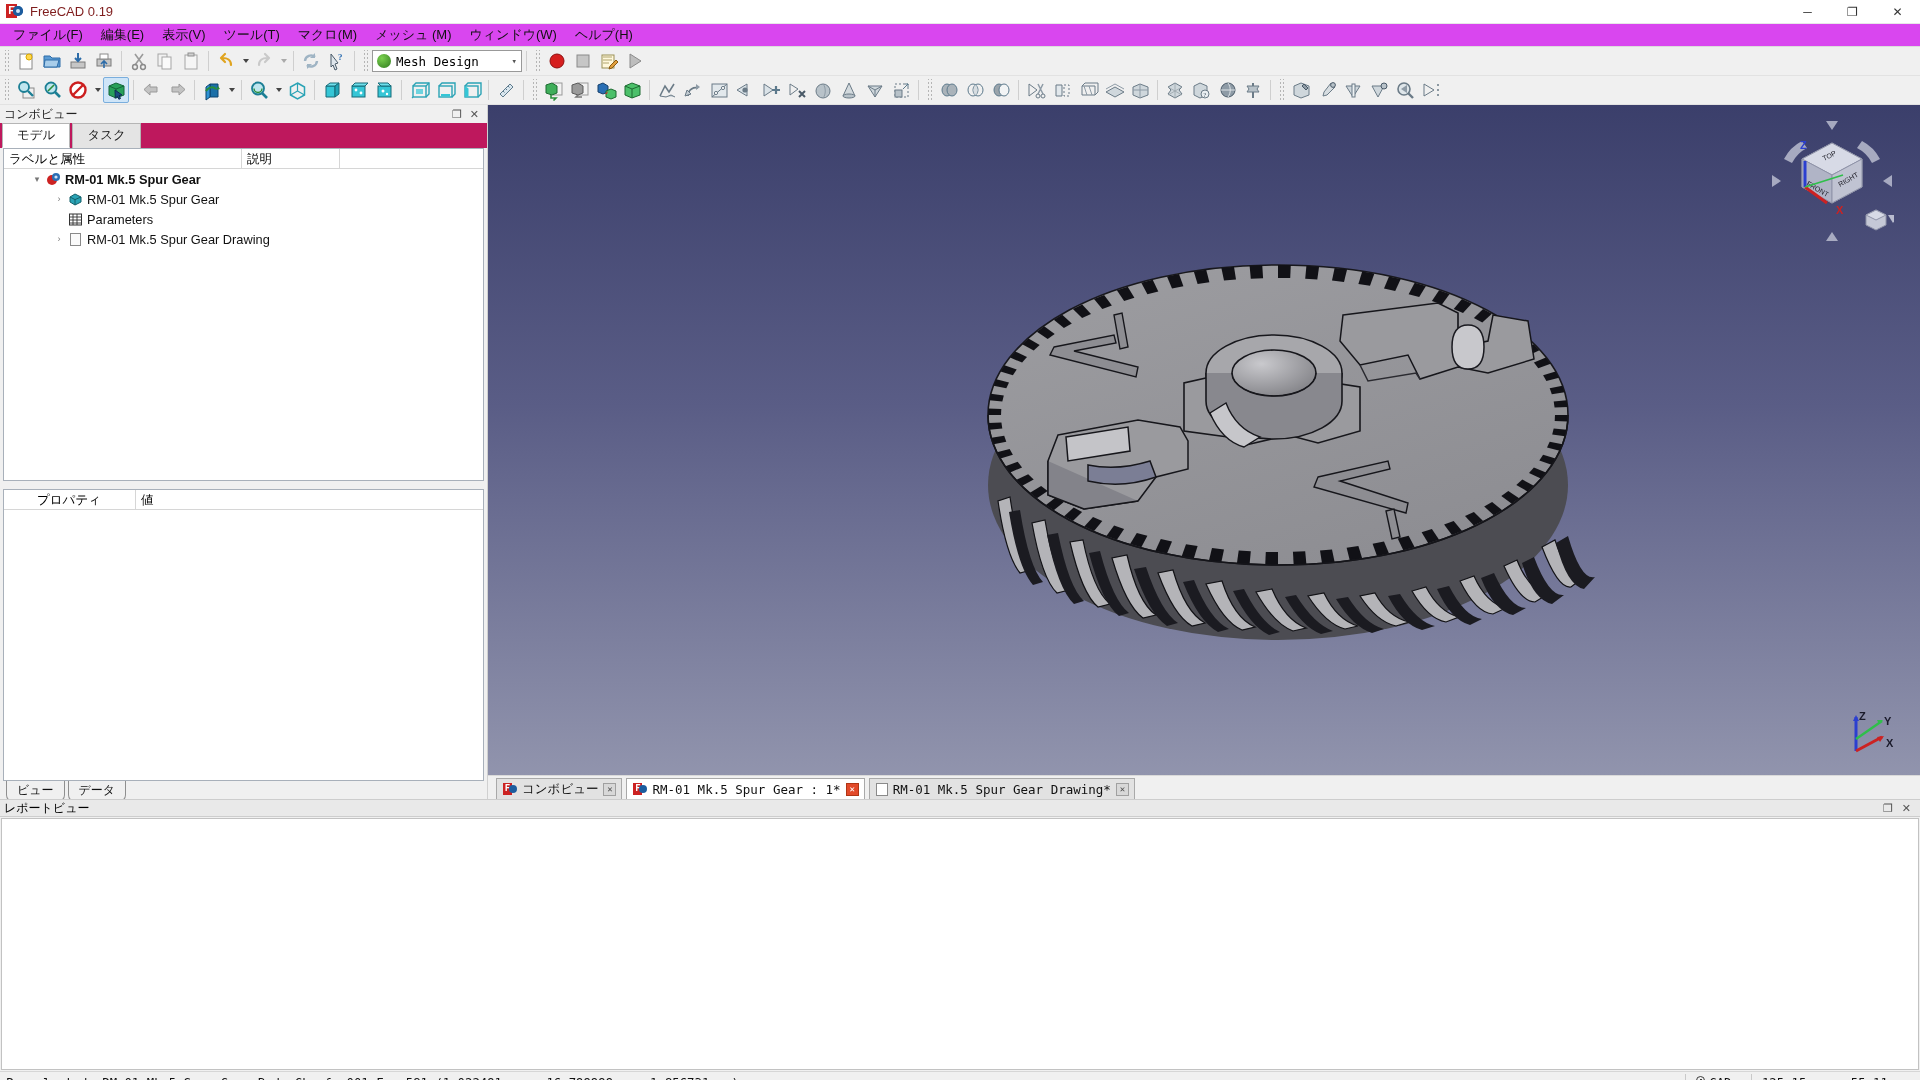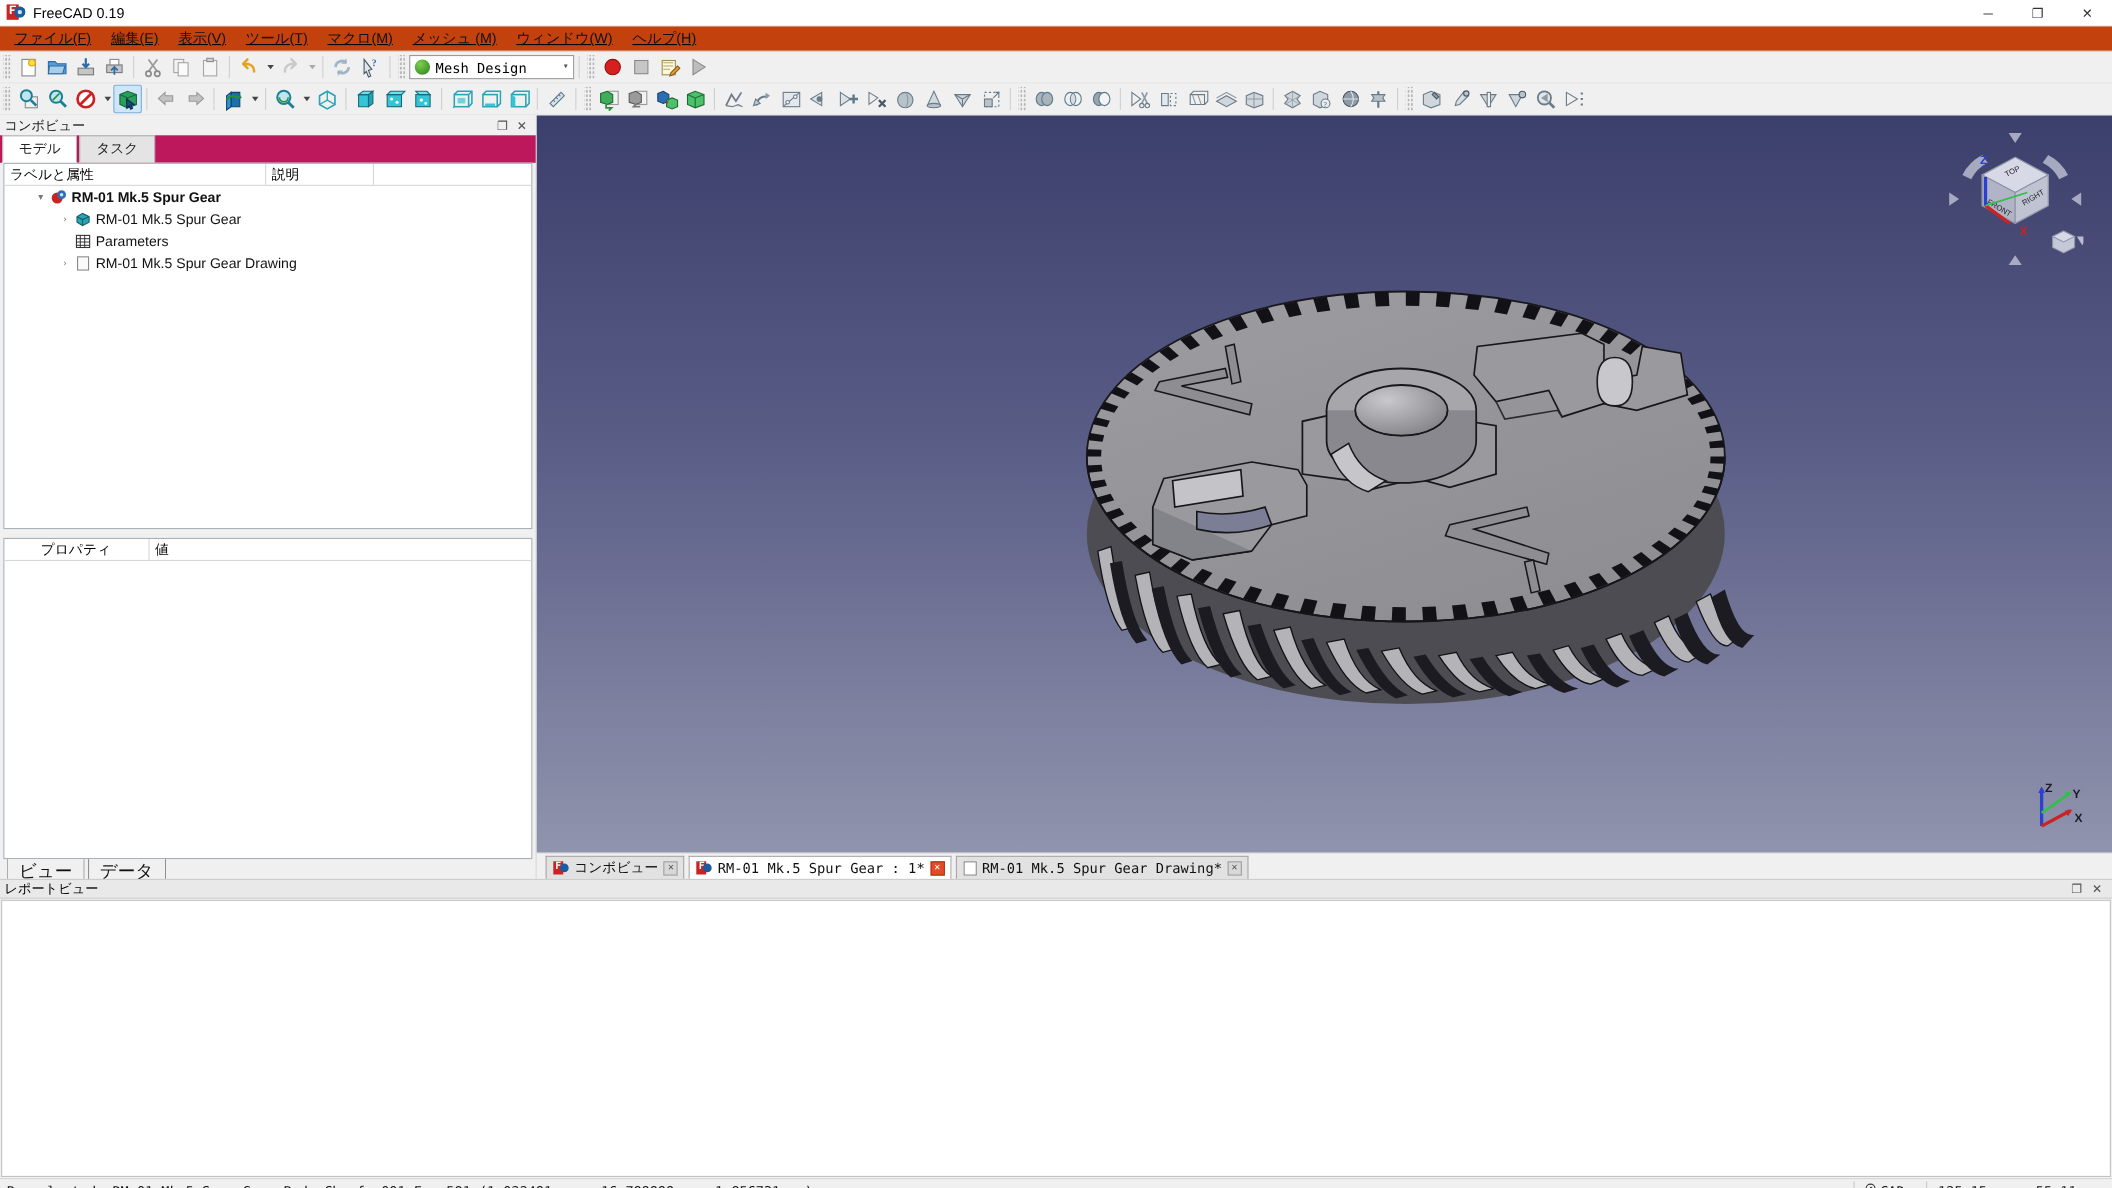--- a/index.html
+++ b/index.html
@@ -23,31 +23,31 @@
   }
   .title-ico .cog {
     position: absolute; left: 7px; top: 2px; width: 10px; height: 10px;
     border-radius: 50%; background: #1c5c9e;
     box-shadow: 0 0 0 2px #1c5c9e inset;
   }
   .title-ico .cog::after {
     content: ""; position: absolute; left: 3px; top: 3px; width: 4px; height: 4px;
     background: #cfe3f5; border-radius: 50%;
   }
-  .title-text { font-size: 13px; color: #000000; }
+  .title-text { font-size: 13px; color: #7f1d1d; }
   .win-btns { margin-left: auto; display: flex; height: 24px; }
   .win-btn {
     width: 45px; height: 24px; display: flex; align-items: center; justify-content: center;
     color: #333; font-size: 12px;
   }
 
   
   .menubar {
-    height: 23px; background: #c2410c; display: flex; align-items: center;
-    padding-left: 4px; border-bottom: 1px solid #dcdcdc; text-decoration: underline;
+    height: 23px; background: #d946ef; display: flex; align-items: center;
+    padding-left: 4px; border-bottom: 1px solid #dcdcdc;
   }
   .menu-item { padding: 3px 9px; font-size: 13px; color: #111; white-space: nowrap; }
 
   
   .toolbar-row {
     background: #f0f0f0; display: flex; align-items: center; height: 29px;
     border-bottom: 1px solid #e2e2e2;
   }
   .tb-grip {
     width: 7px; height: 22px; margin: 0 3px;
@@ -108,21 +108,21 @@
   .tw-label.bold { font-weight: bold; }
 
   .prop-box {
     background: #fff; border: 1px solid #a8b0ba; margin: 6px 3px 0 3px; flex: 1;
   }
   .prop-head { display: flex; height: 20px; border-bottom: 1px solid #d6d6d6; font-size: 12.5px; padding-left: 28px; }
   .prop-head .c1 { width: 104px; padding: 2px 5px; border-right: 1px solid #d6d6d6; }
   .prop-head .c2 { flex: 1; padding: 2px 5px; }
   .vd-tabs { display: flex; padding-left: 6px; height: 18px; align-items: flex-start; }
   .vd-tab {
-    font-size: 16px; padding: 1px 10px 2px 10px; background: #f0f0f0;
+    font-size: 12px; padding: 1px 10px 2px 10px; background: #f0f0f0;
     border: 1px solid #8f8f8f; border-top: none;
     border-radius: 0 0 7px 7px; margin-right: 3px; color: #111;
   }
 
   
   .viewport-wrap { flex: 1; display: flex; flex-direction: column; background: #f0f0f0; }
   .viewport {
     flex: 1; position: relative; overflow: hidden;
     background: linear-gradient(180deg, #3b3f6b 0%, #5a5d86 45%, #9194ad 100%);
   }

